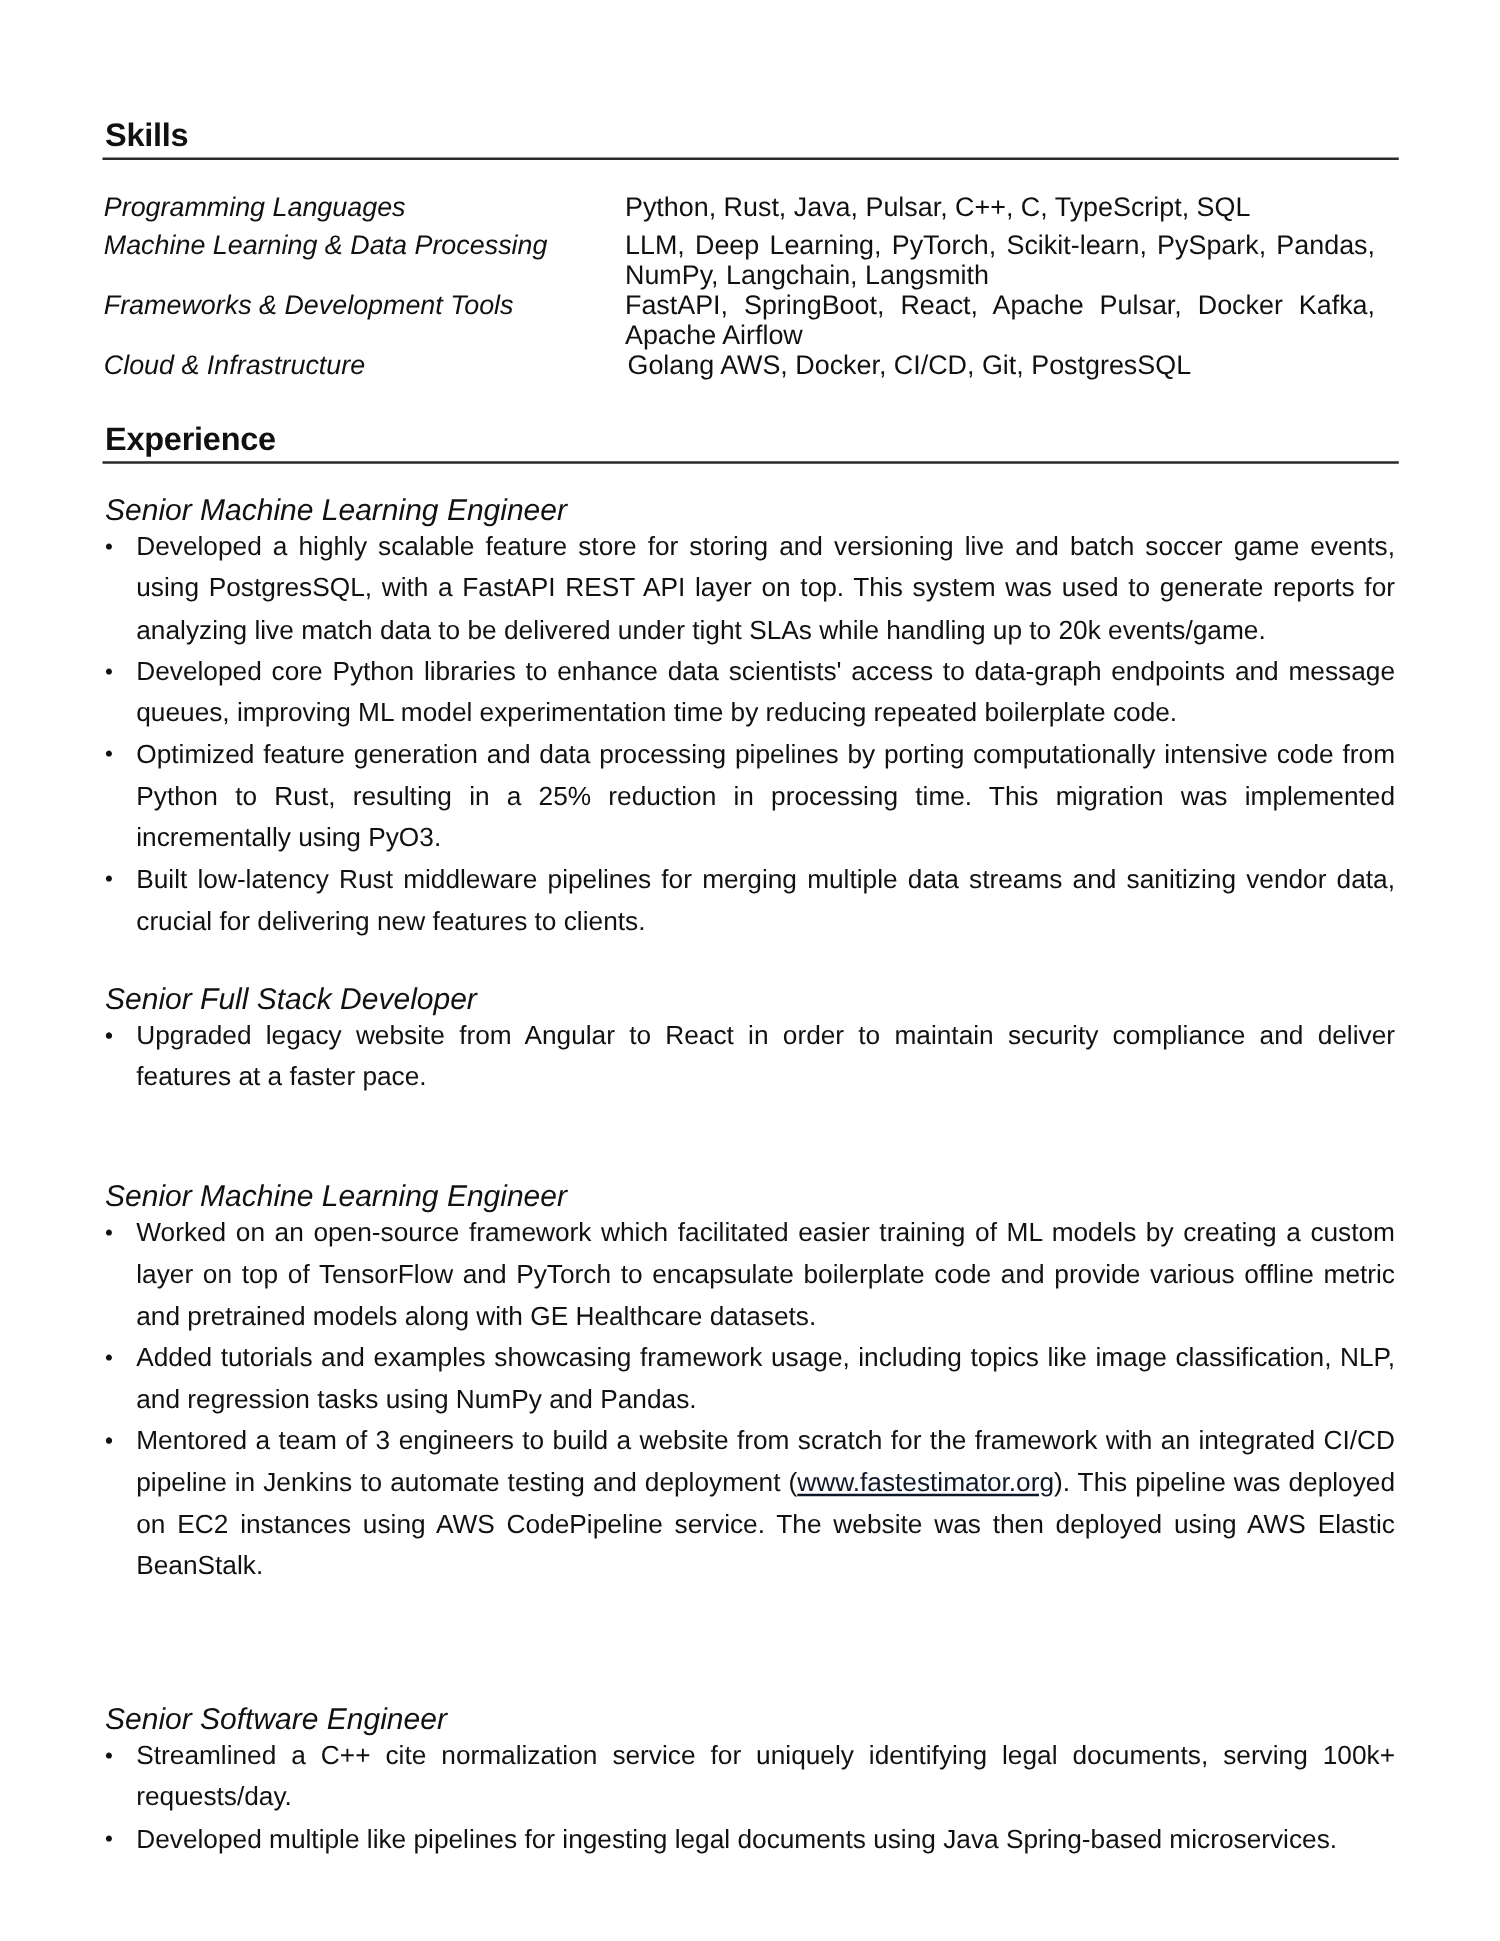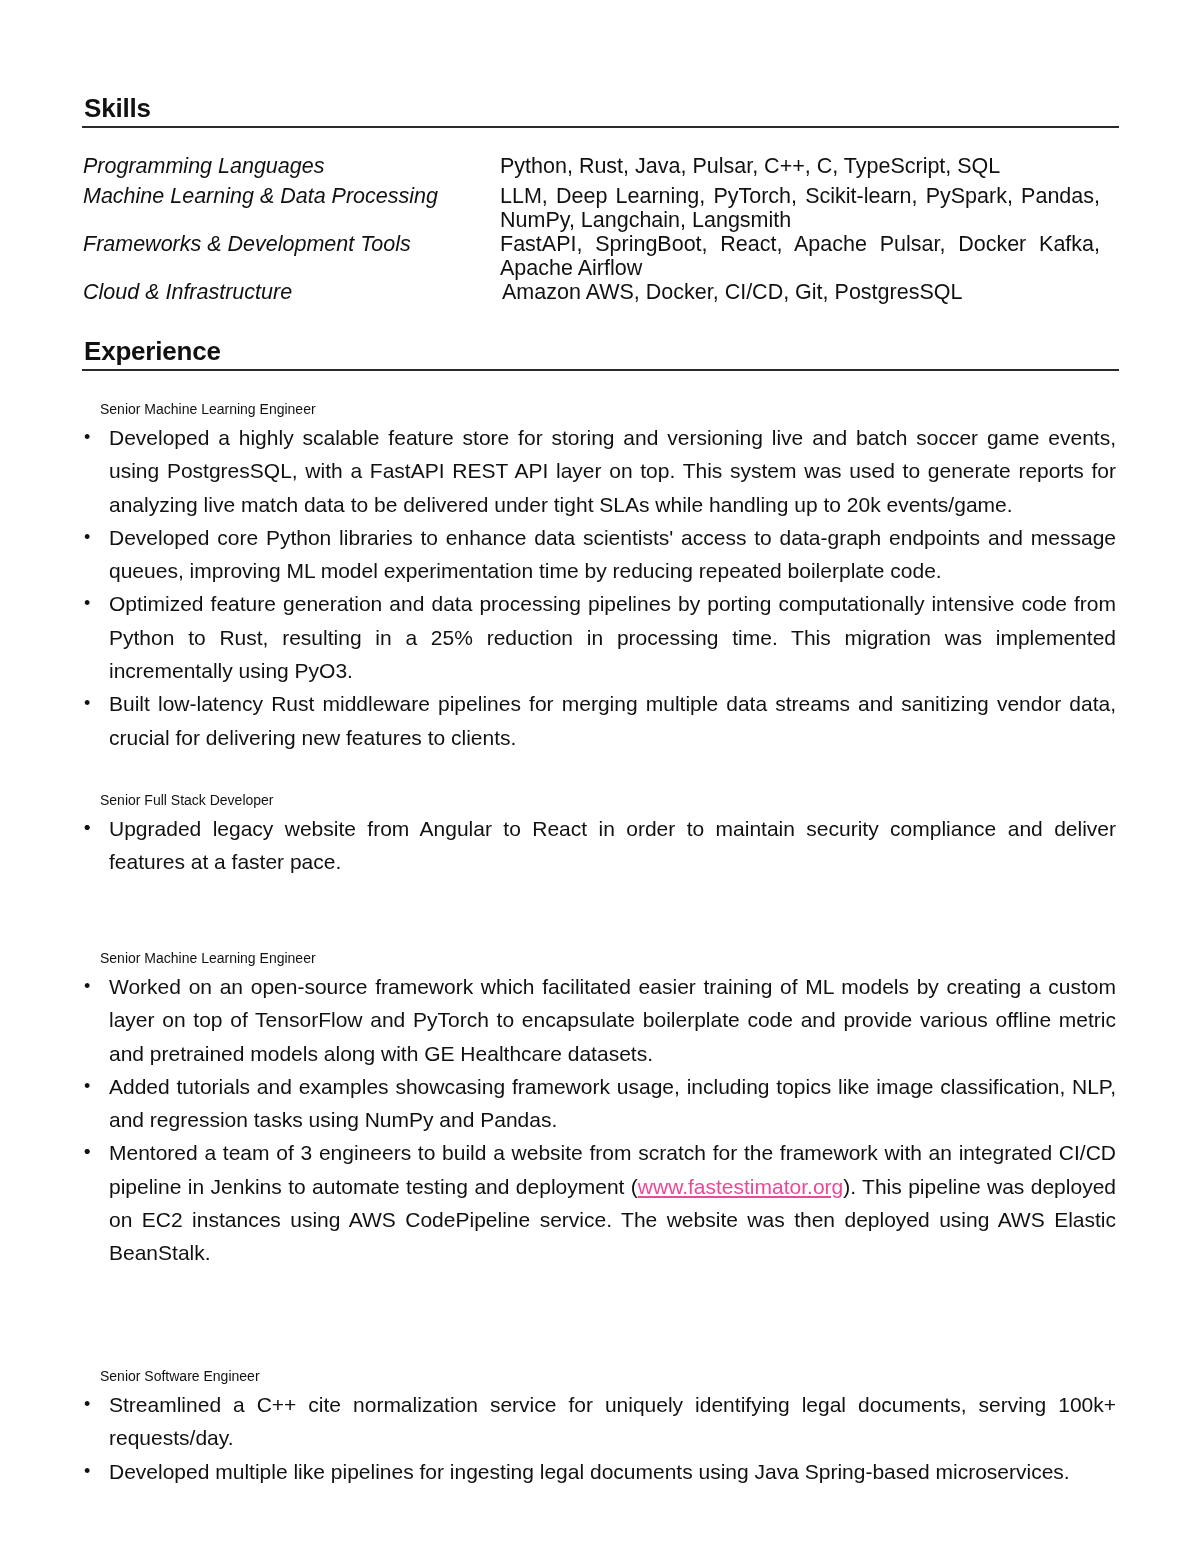--- a/index.html
+++ b/index.html
@@ -9,30 +9,30 @@
     }
     .page { position: absolute; left: 82px; top: 0; width: 1037px; }
     .section-heading {
       position: absolute; left: 2px; font-weight: bold; font-size: 26px; letter-spacing: -0.2px;
     }
     .rule { position: absolute; left: 0; width: 1037px; height: 0; border-top: 2px solid #2a2a2a; }
     .skill-row { position: absolute; left: 0; width: 1037px; font-size: 21.5px; line-height: 24px; }
     .skill-label { position: absolute; left: 1px; font-style: italic; white-space: nowrap; }
     .skill-value { position: absolute; left: 418px; width: 600px; text-align: justify; }
     .job { position: absolute; left: 0; width: 1037px; }
-    .job-title { font-size: 14px; line-height: 24px; margin-left: 18px; }
+    .job-title { font-style: italic; font-size: 24px; line-height: 24px; margin-left: 2px; }
     ul.bullets { list-style: none; margin: 0; padding: 0; }
     ul.bullets li {
       position: relative; padding-left: 27px; font-size: 21px; line-height: 33.3px;
       text-align: justify; width: 1007px; margin-top: 0;
     }
     ul.bullets li .bullet-dot {
       position: absolute; left: 2px; top: 0; font-size: 18px;
     }
-    .link { text-decoration: underline; color: #ec4899; }
+    .link { text-decoration: underline; color: #0f172a; }
   </style>
 </head>
 <body>
 
 <div class="page">
 
   <div class="section-heading" style="top:93px;">Skills</div>
   <div class="rule" style="top:126px;"></div>
 
   <div class="skill-row" style="top:154px;">
@@ -42,21 +42,21 @@
   <div class="skill-row" style="top:184px;">
     <span class="skill-label">Machine Learning &amp; Data Processing</span>
     <span class="skill-value">LLM, Deep Learning, PyTorch, Scikit-learn, PySpark, Pandas, NumPy, Langchain, Langsmith</span>
   </div>
   <div class="skill-row" style="top:232px;">
     <span class="skill-label">Frameworks &amp; Development Tools</span>
     <span class="skill-value">FastAPI, SpringBoot, React, Apache Pulsar, Docker Kafka, Apache Airflow</span>
   </div>
   <div class="skill-row" style="top:280px;">
     <span class="skill-label">Cloud &amp; Infrastructure</span>
-    <span class="skill-value" style="left:420px;">Amazon AWS, Docker, CI/CD, Git, PostgresSQL</span>
+    <span class="skill-value" style="left:420px;">Golang AWS, Docker, CI/CD, Git, PostgresSQL</span>
   </div>
 
   <div class="section-heading" style="top:336px;">Experience</div>
   <div class="rule" style="top:369px;"></div>
 
   <div class="job" style="top:397px;">
     <div class="job-title">Senior Machine Learning Engineer</div>
     <ul class="bullets">
       <li><span class="bullet-dot">•</span><span>Developed a highly scalable feature store for storing and versioning live and batch soccer game events, using PostgresSQL, with a FastAPI REST API layer on top. This system was used to generate reports for analyzing live match data to be delivered under tight SLAs while handling up to 20k events/game.</span></li>
       <li><span class="bullet-dot">•</span><span>Developed core Python libraries to enhance data scientists' access to data-graph endpoints and message queues, improving ML model experimentation time by reducing repeated boilerplate code.</span></li>

